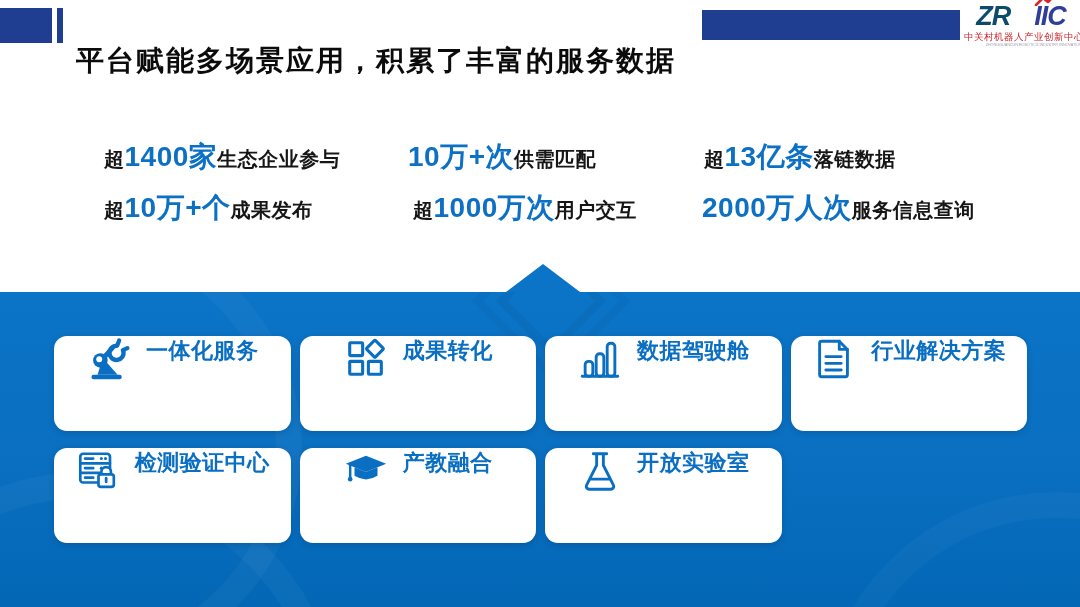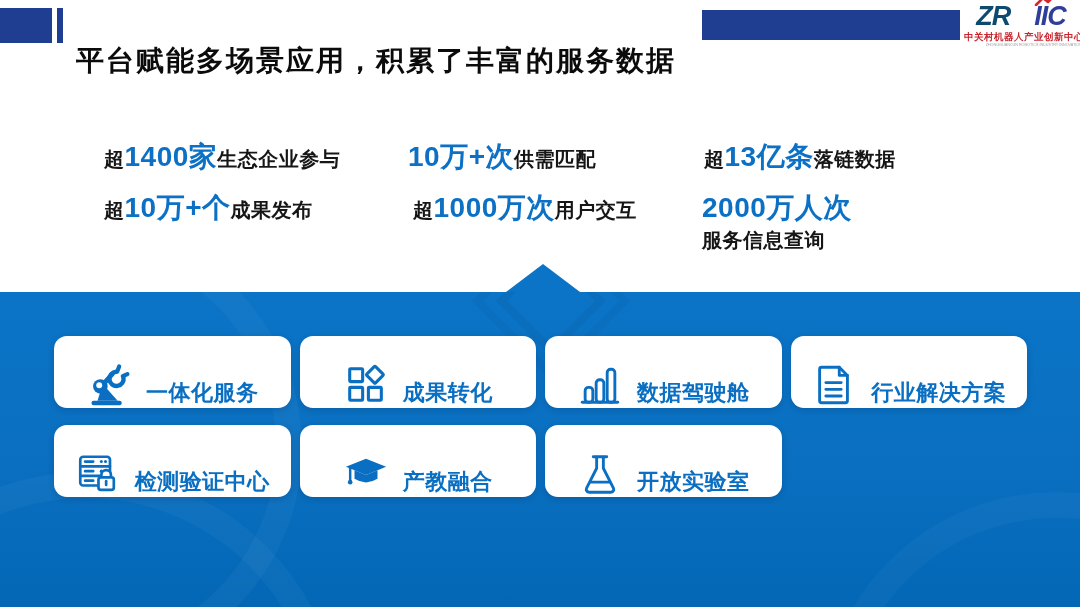--- a/index.html
+++ b/index.html
@@ -15,53 +15,53 @@
     color:#0b0b0b;letter-spacing:2px;white-space:nowrap;margin-top:31px;
   }
   .hdr-bar-right{position:absolute;left:702px;top:10px;width:258px;height:30px;background:#1F3E91;}
   
   .logo{position:absolute;left:964px;top:3px;width:114px;text-align:center;line-height:1;}
   .logo-mark{position:relative;font-size:27px;font-weight:900;font-style:italic;
     letter-spacing:-1px;display:inline-block;}
   .logo-mark .red{color:#0c4a6e;}
   .logo-mark .blue{color:#2E3E99;margin-left:24px;}
   .logo-arm{position:absolute;top:-9px;right:6px;}
-  .logo-cn{margin-top:2px;color:#C8252C;font-size:9.5px;font-weight:700;
+  .logo-cn{margin-top:2px;color:#C8252C;font-size:9.5px;font-weight:400;
     letter-spacing:0.5px;white-space:nowrap;}
   .logo-en{margin-top:1px;color:#9aa0a6;font-size:6px;white-space:nowrap;
     transform:scale(0.62);transform-origin:center top;}
   
   .stat{position:absolute;display:flex;align-items:baseline;white-space:nowrap;}
   .stat .pre,.stat .suf{font-size:20px;font-weight:600;color:#161616;letter-spacing:0.5px;}
   .stat .num{font-size:28px;font-weight:800;color:#0C70C5;letter-spacing:0.5px;}
   .stat-1{left:104px;top:138px;}
   .stat-2{left:408px;top:138px;}
   .stat-3{left:704px;top:138px;}
   .stat-4{left:104px;top:189px;}
   .stat-5{left:413px;top:189px;}
-  .stat-6{left:702px;top:189px;flex-direction:column;}
+  .stat-6{left:702px;top:189px;}
   
   .panel{position:absolute;left:0;top:292px;width:1080px;height:315px;}
   .panel-bg{position:absolute;inset:0;overflow:hidden;
     background:linear-gradient(180deg,#0B74C6 0%,#0A6FC0 55%,#0367B6 100%);}
   .panel-tri{position:absolute;top:-28px;left:506px;width:0;height:0;
     border-left:37px solid transparent;border-right:37px solid transparent;
     border-bottom:28px solid #0B74C6;}
   .chev{position:absolute;border:8px solid rgba(8,70,135,0.12);transform:rotate(45deg);}
   .chev-1{left:512px;top:-30px;width:62px;height:62px;}
   .chev-2{left:495px;top:-47px;width:96px;height:96px;border-color:rgba(8,70,135,0.08);}
   .ring{position:absolute;border-radius:50%;border:26px solid rgba(255,255,255,0.035);}
   .ring-1{left:-150px;top:-70px;width:400px;height:400px;}
   .ring-2{left:-170px;top:180px;width:460px;height:460px;}
   .ring-3{left:820px;top:200px;width:420px;height:420px;border-color:rgba(255,255,255,0.03);}
   
   .cards{position:absolute;left:54px;top:44px;width:973px;
     display:grid;grid-template-columns:repeat(4,1fr);column-gap:9px;row-gap:17px;}
-  .card{height:72px;background:#ffffff;border-radius:13px;
-    display:flex;align-items:flex-end;justify-content:center;gap:14px;
+  .card{height:95px;background:#ffffff;border-radius:13px;
+    display:flex;align-items:flex-start;justify-content:center;gap:14px;
     box-shadow:0 2px 6px rgba(0,30,70,0.20);}
   .card svg{width:46px;height:46px;flex:none;display:block;}
   .card-label{font-size:22px;font-weight:800;color:#0A6FC2;letter-spacing:0.5px;white-space:nowrap;}
 </style>
 </head>
 <body>
 
 <div class="slide">
 
   <div class="hdr-block"></div>

